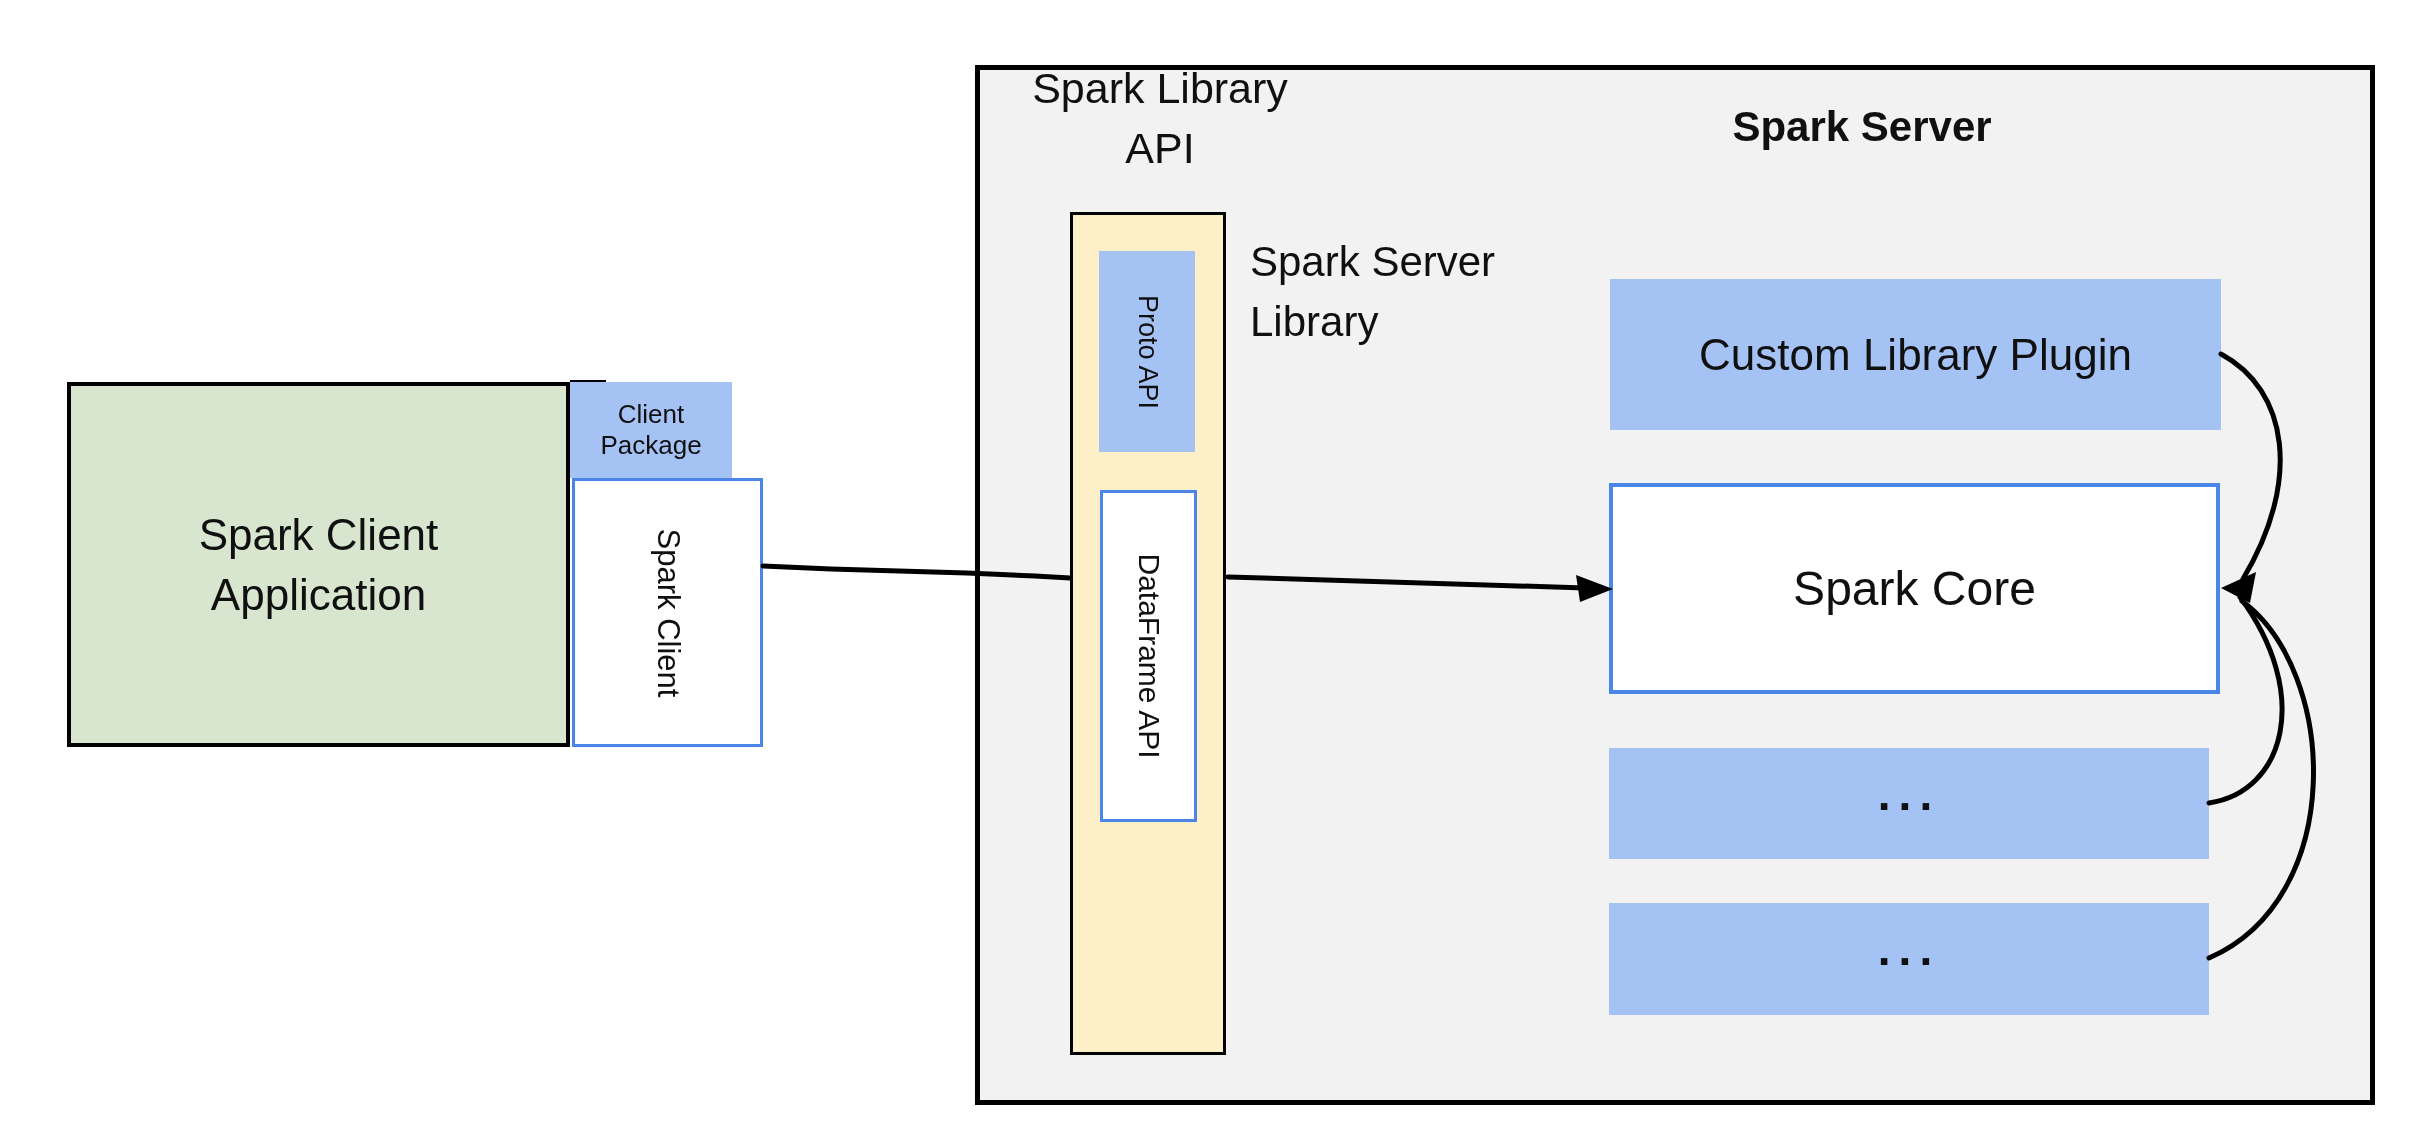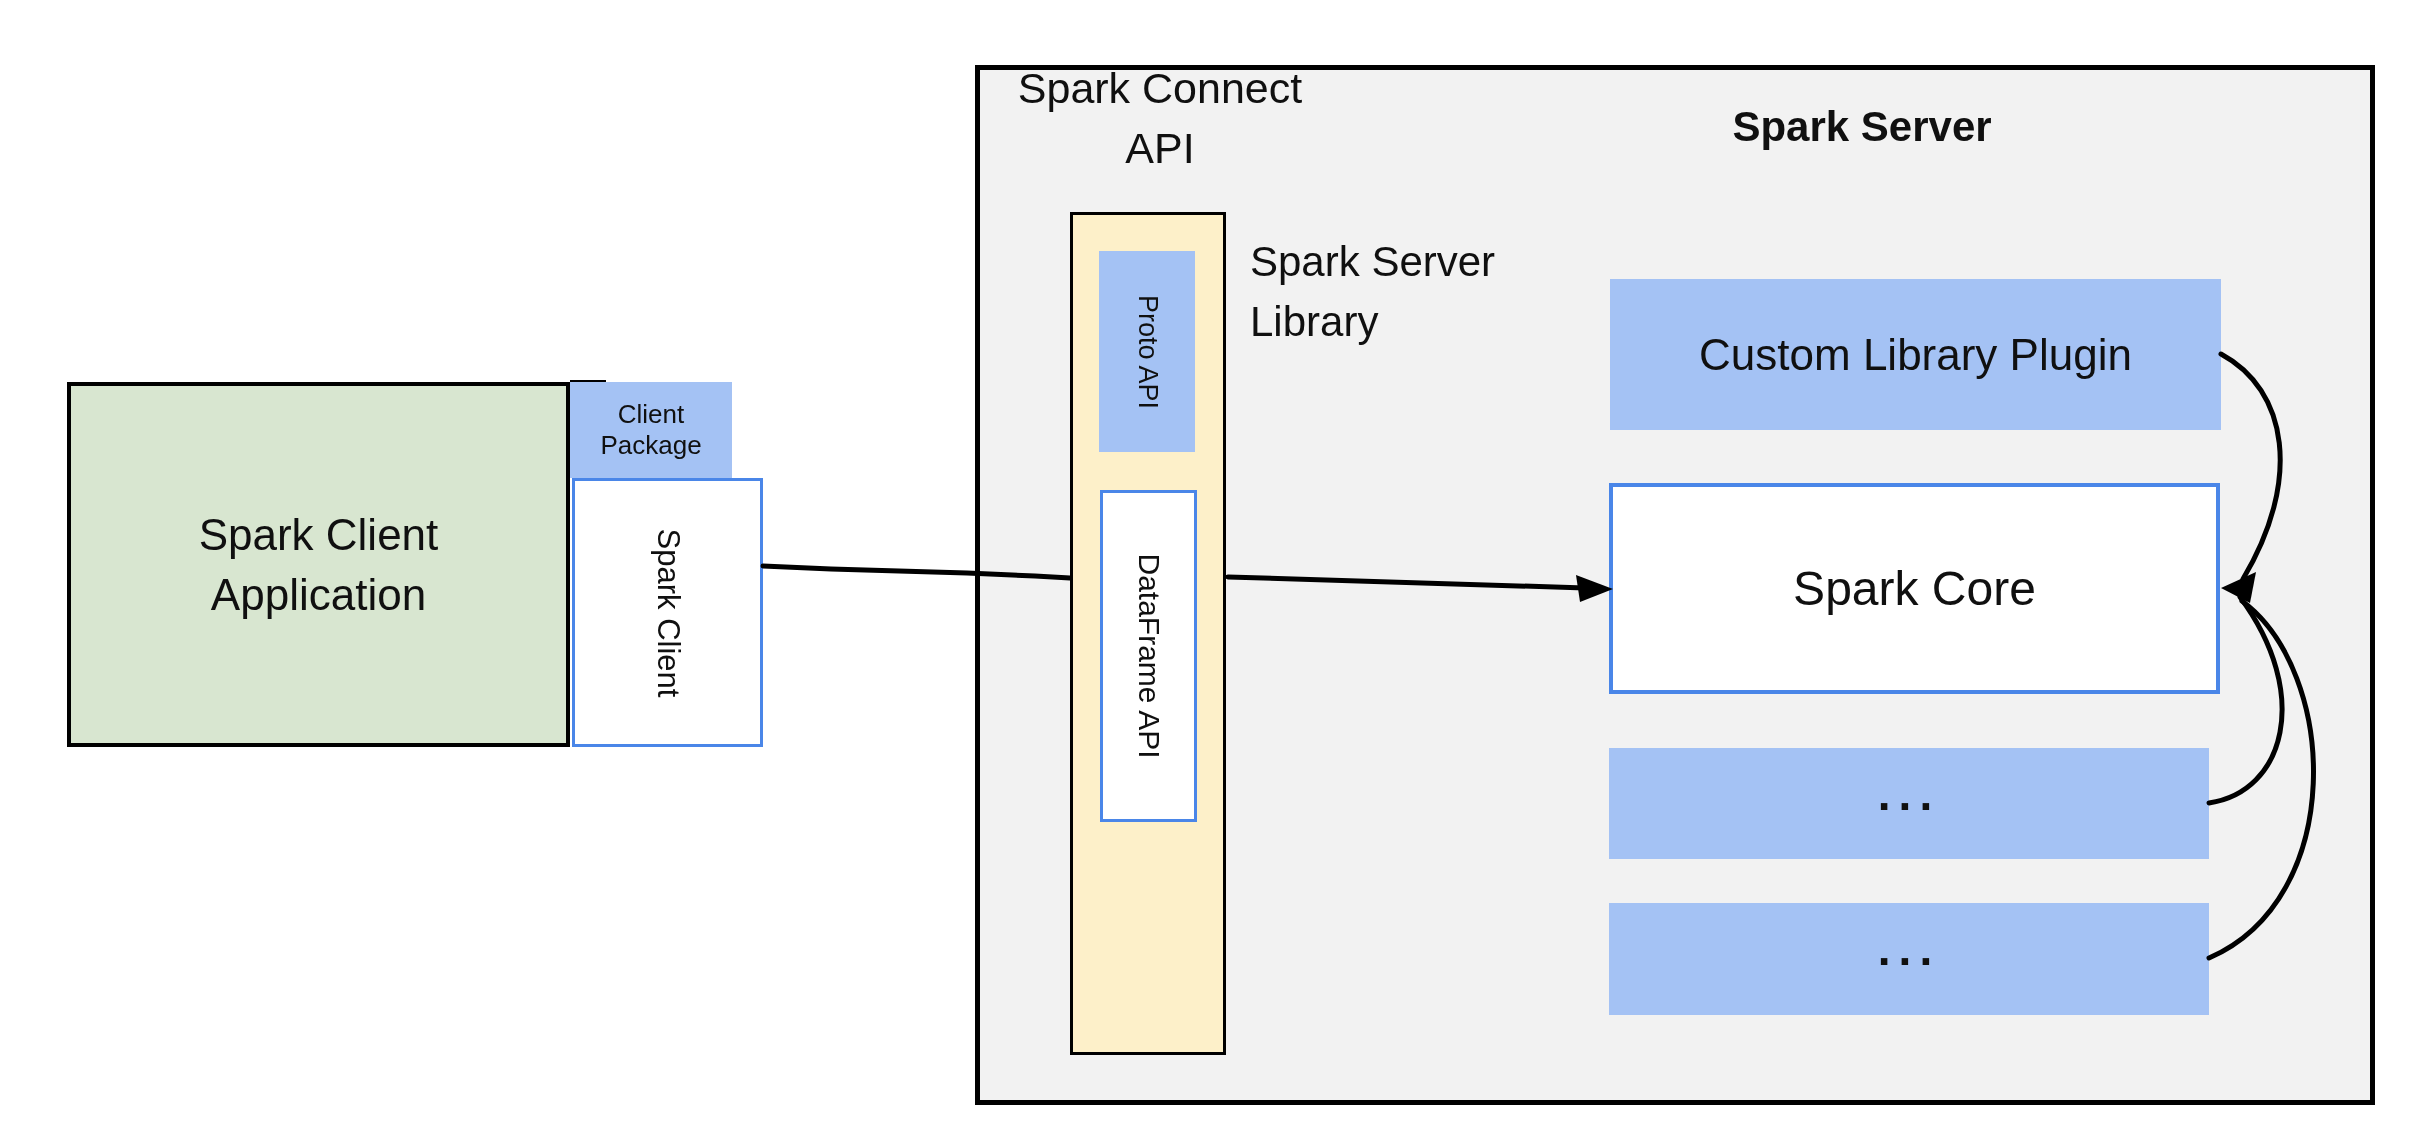--- a/index.html
+++ b/index.html
@@ -55,21 +55,21 @@
 
   svg.links{position:absolute;left:0;top:0;width:2435px;height:1135px;pointer-events:none;}
 </style>
 </head>
 <body>
 
 <div id="canvas">
 
   <div class="abs panel"></div>
 
-  <div class="abs connect-api-label pre">Spark Connect
+  <div class="abs connect-api-label pre">Spark Library
 API</div>
 
   <div class="abs server-title">Spark Server</div>
 
   <div class="abs cream"></div>
 
   <div class="abs proto vwrap">
     <span class="vtext v27">Proto API</span>
   </div>
 

